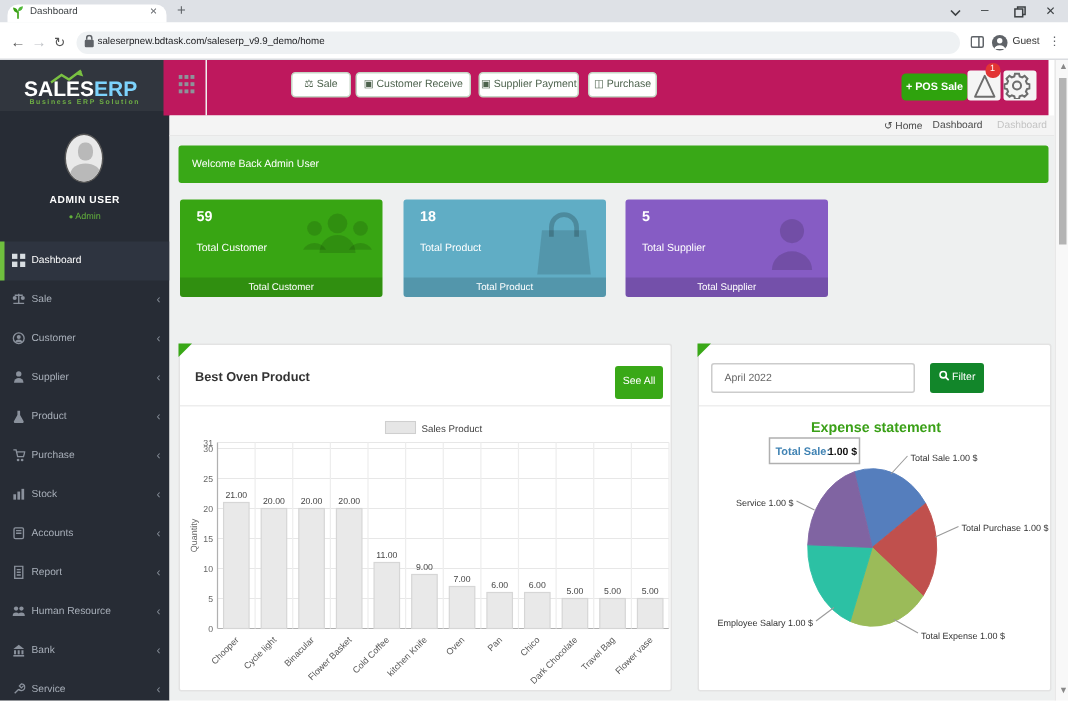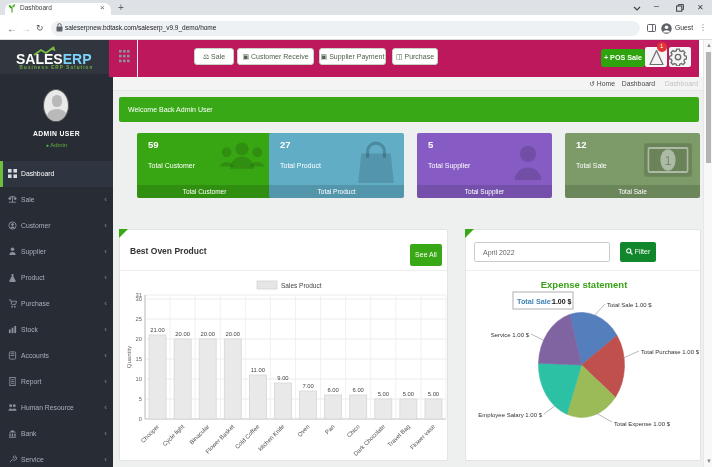--- a/index.html
+++ b/index.html
@@ -242,61 +242,50 @@
     </svg>
 </div>
 <div id="breadcrumb">
   <span class="abs" style="right:88px;top:3.4px;">↺ Home</span>
   <span class="abs" style="right:48px;top:3.4px;">Dashboard</span>
   <span class="abs" style="right:5px;top:3.4px;color:#c3c3c3;">Dashboard</span>
 </div>
 
 <div id="content">
   <div id="welcome">Welcome Back Admin User</div>
-  <div class="card" style="left:24px;background:#38a513;">
+  <div class="card" style="left:7px;background:#38a513;">
     <div class="num">59</div>
       <div class="lbl">Total Customer</div>
     <svg class="cicon" width="46" height="42" viewBox="0 0 42 38" fill="rgba(0,0,0,0.13)">
         <circle cx="21" cy="8" r="6"></circle>
         <path d="M10 26 a11 11 0 0 1 22 0 Z"></path>
         <circle cx="7" cy="11" r="4.5"></circle>
         <path d="M0 24 a8 8 0 0 1 14 0 Z"></path>
         <circle cx="35" cy="11" r="4.5"></circle>
         <path d="M28 24 a8 8 0 0 1 14 0 Z"></path>
       </svg>
     <div class="foot">Total Customer</div>
   </div>
   <div class="card" style="left:156px;background:#60adc5;">
-    <div class="num">27</div>
+    <div class="num">18</div>
       <div class="lbl">Total Product</div>
     <svg class="cicon" width="42" height="46" viewBox="0 0 40 42" fill="rgba(0,0,0,0.13)">
         <path d="M6 12 h28 l3 28 h-34 Z"></path>
         <path d="M12 16 v-6 a8 8 0 0 1 16 0 v6" stroke="rgba(0,0,0,0.2)" stroke-width="3" fill="none"></path>
       </svg>
     <div class="foot">Total Product</div>
   </div>
   <div class="card" style="left:304px;background:#865cc4;">
     <div class="num">5</div>
       <div class="lbl">Total Supplier</div>
     <svg class="cicon" width="34" height="46" viewBox="0 0 38 42" fill="rgba(0,0,0,0.15)">
         <circle cx="19" cy="11" r="9"></circle>
         <path d="M4 40 a15 14 0 0 1 30 0 Z"></path>
       </svg>
     <div class="foot">Total Supplier</div>
-  </div>
-  <div class="card" style="left:452px;background:#7d9a69;">
-    <div class="num">12</div>
-      <div class="lbl">Total Sale</div>
-    <svg class="cicon" width="50" height="36" viewBox="0 0 46 30" style="top:9px" preserveAspectRatio="none">
-        <rect x="1" y="1" width="44" height="28" rx="2" fill="rgba(0,0,0,0.15)"></rect>
-        <rect x="5" y="5" width="36" height="20" rx="1" fill="none" stroke="rgba(255,255,255,0.45)" stroke-width="1.5"></rect>
-        <ellipse cx="23" cy="15" rx="7" ry="9" fill="rgba(255,255,255,0.45)"></ellipse>
-        <text x="23" y="19" font-size="11" text-anchor="middle" fill="rgba(0,0,0,0.3)">1</text>
-      </svg>
-    <div class="foot">Total Sale</div>
   </div>
 
   <div class="panel" style="left:6px;top:138px;width:329px;height:232px;">
     <div class="fold"></div>
     <div class="ptitle">Best Oven Product</div>
     <div class="gbtn" style="right:5px;top:14px;width:32px;height:22px;line-height:22px;">See All</div>
     <div class="abs" style="left:0;top:40px;width:327px;border-top:1px solid #ededed;"></div>
     <svg id="barsvg" class="abs" style="left:0;top:0;" width="329" height="232">
         <rect x="137" y="51" width="20" height="8" fill="#e6e6e6" stroke="#cfcfcf" stroke-width="0.7"></rect>
         <text x="161" y="58" font-size="6.5" fill="#444">Sales Product</text>

